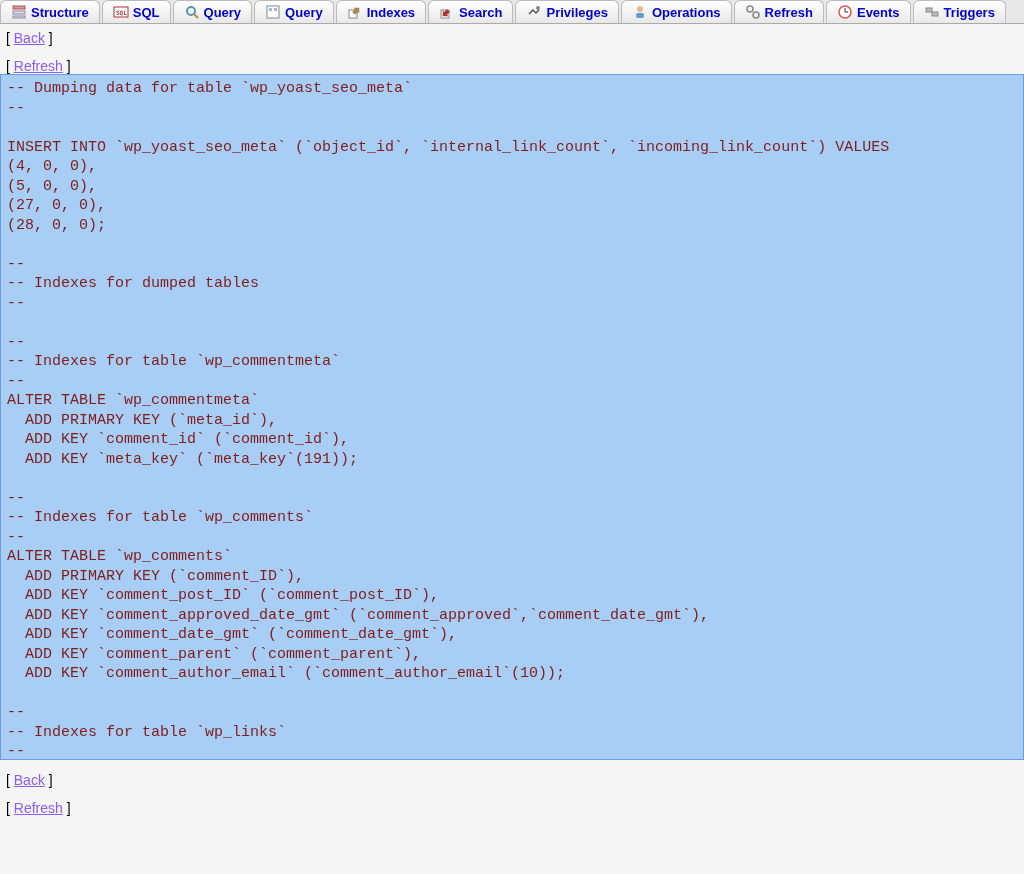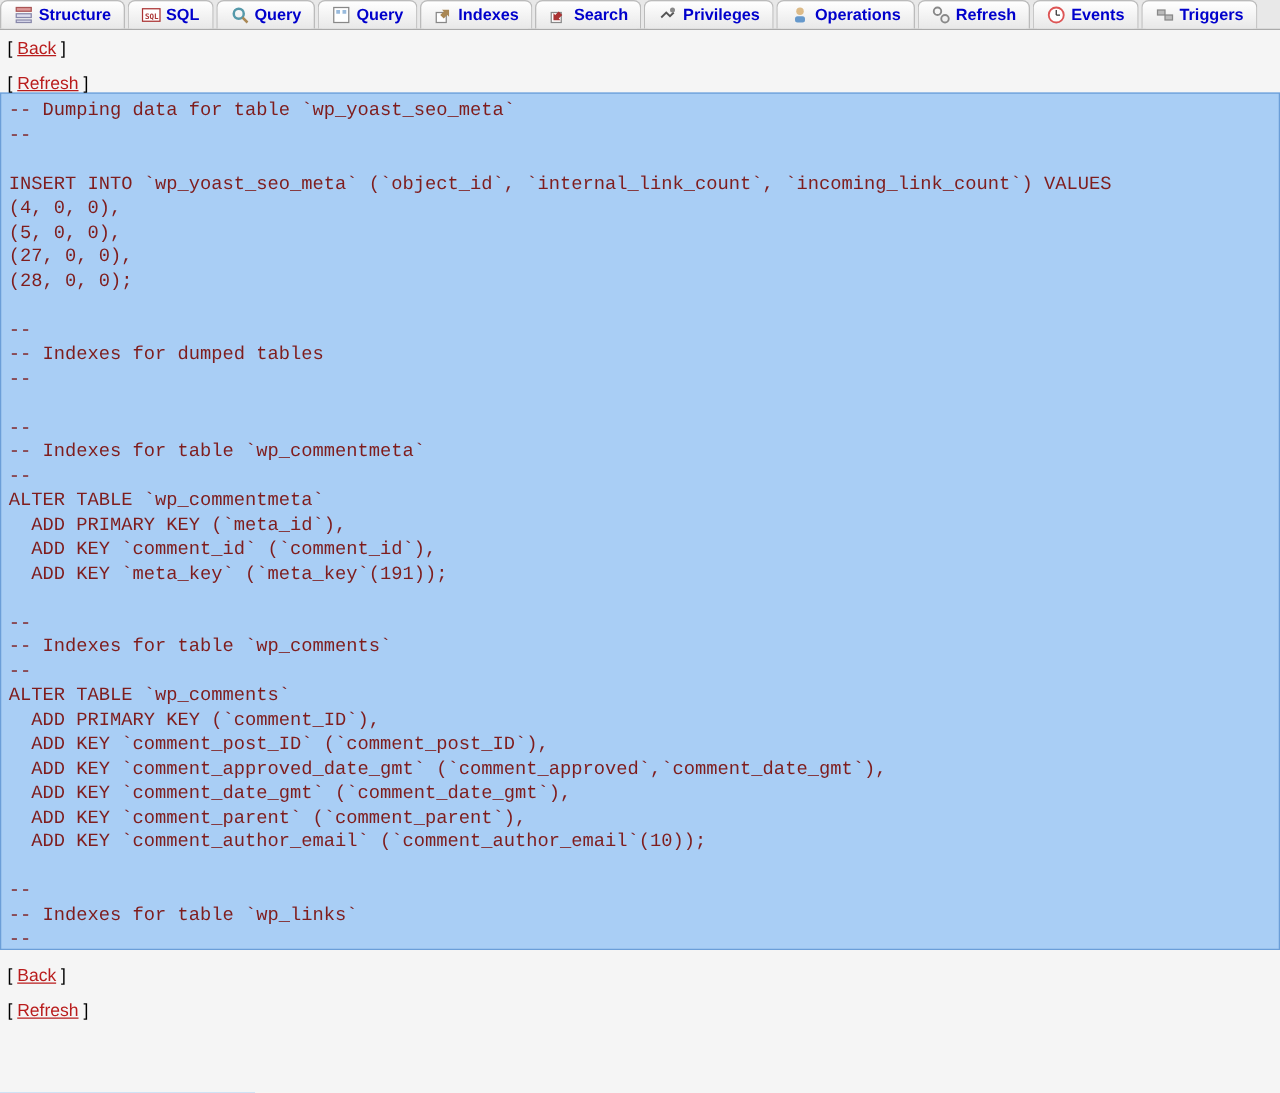--- a/index.html
+++ b/index.html
@@ -12,20 +12,21 @@
     }
     .tabbar {
       display: flex;
       background: #e8e8e8;
       border-bottom: 1px solid #aaa;
       overflow: hidden;
       white-space: nowrap;
     }
     .tab {
       display: inline-flex;
+      align-items: center;
       gap: 4px;
       padding: 3px 10px;
       border: 1px solid #bbb;
       border-bottom: none;
       border-top-left-radius: 6px;
       border-top-right-radius: 6px;
       margin-right: 2px;
       background: linear-gradient(to bottom, #ffffff, #e8e8e8);
       color: #0000cc;
       font-weight: bold;
@@ -37,21 +38,21 @@
       width: 16px;
       height: 16px;
       display: inline-block;
     }
     .linkrow {
       padding: 6px 6px;
       font-size: 14px;
       color: #000;
     }
     .linkrow a {
-      color: #b91c1c;
+      color: #8b5cf6;
       text-decoration: underline;
     }
     .sqlview {
       background: #a9cef5;
       border: 1px solid #6b9ed8;
       margin: 0 0 6px 0;
       padding: 4px 6px;
       font-family: "Courier New", monospace;
       font-size: 15px;
       line-height: 1.3;

